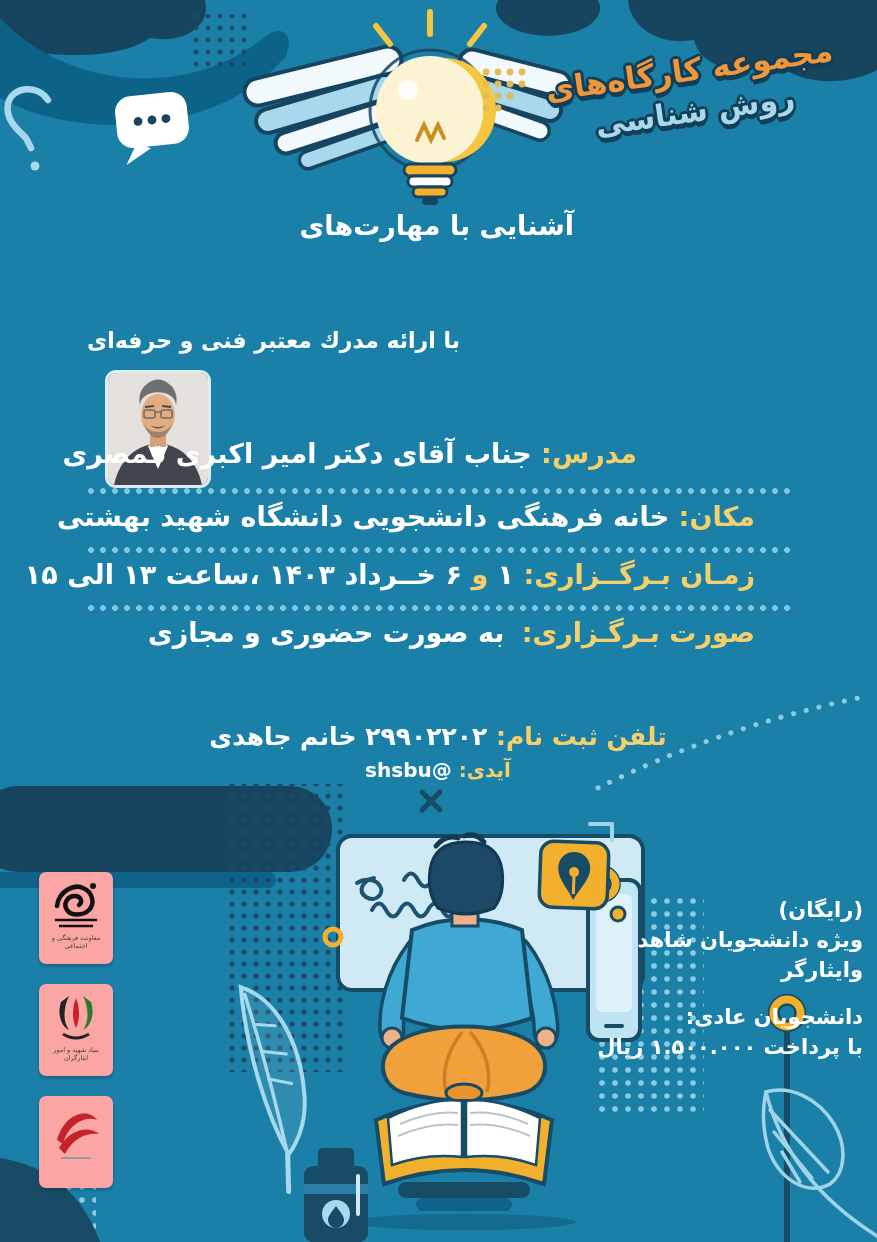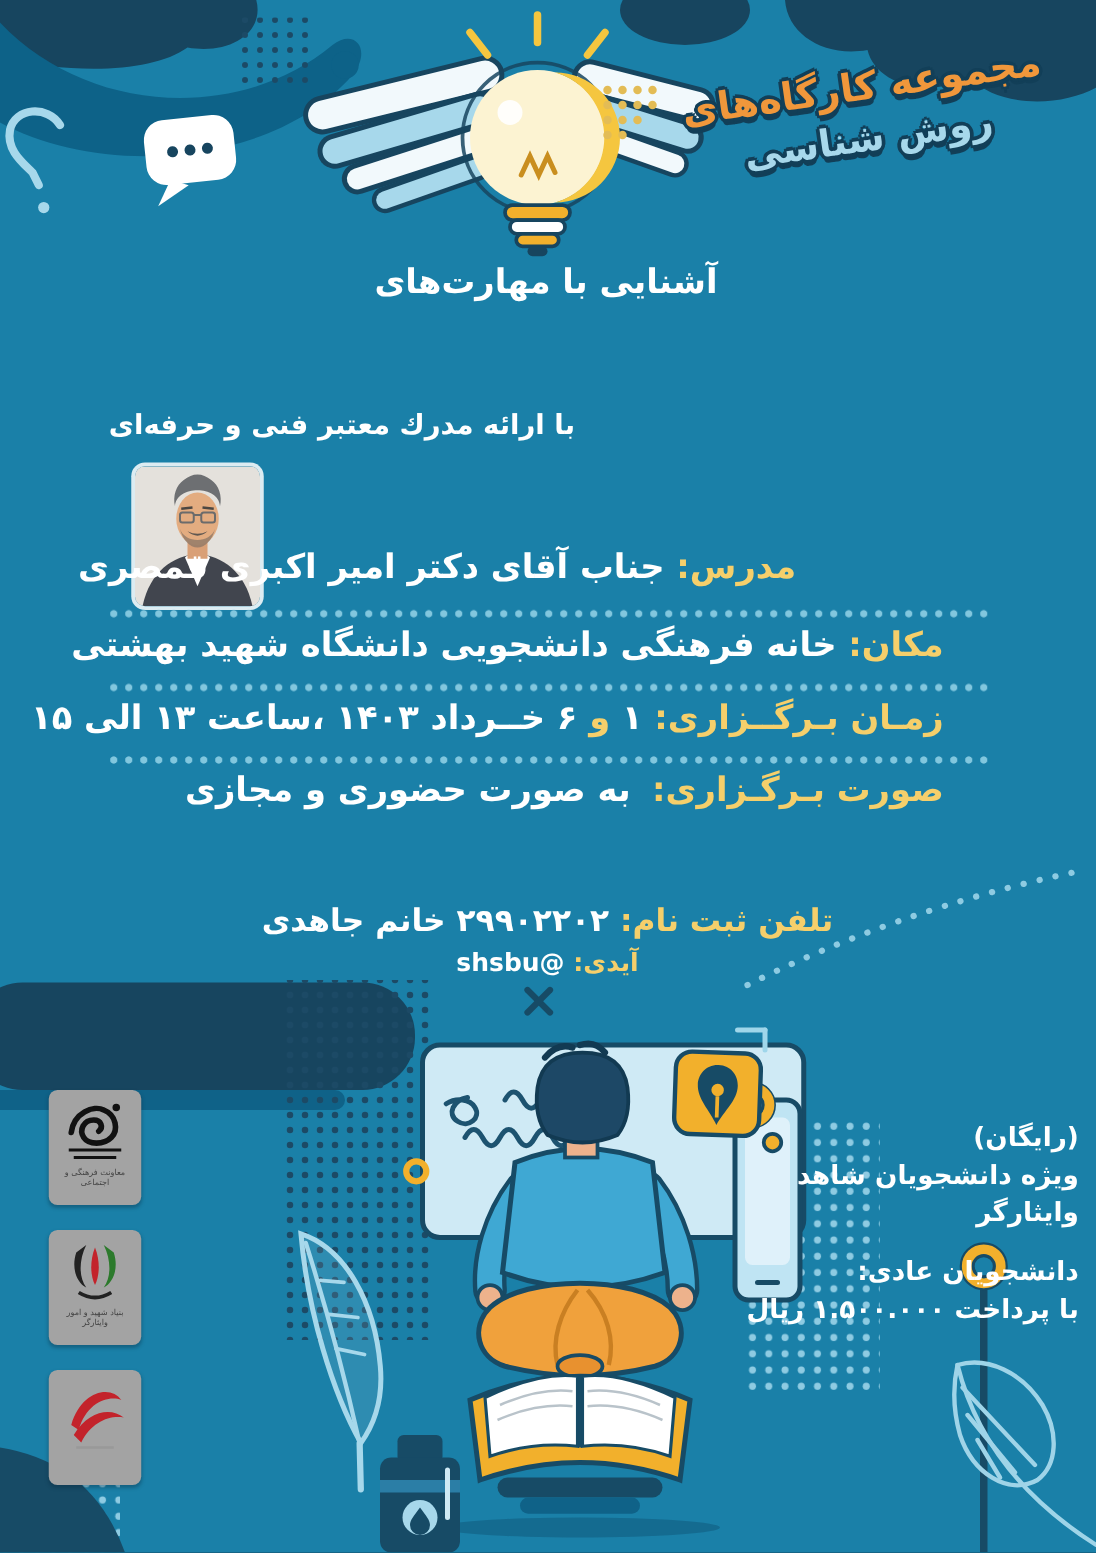--- a/index.html
+++ b/index.html
@@ -25,21 +25,21 @@
   .subtitle{position:absolute;top:328px;left:88px;width:372px;text-align:center;font-size:22px;
     font-weight:bold;color:#fff;z-index:6;white-space:nowrap;}
   .photo{position:absolute;top:373px;left:108px;width:100px;height:112px;border-radius:8px;
     overflow:hidden;z-index:6;box-shadow:0 0 0 3px rgba(255,255,255,.85);}
   .contact{position:absolute;top:722px;left:138px;width:600px;text-align:center;z-index:6;font-weight:bold;}
   .contact .line{font-size:20px;margin-bottom:7px;white-space:nowrap;}
   .fees{position:absolute;top:896px;right:14px;width:276px;z-index:6;font-weight:bold;font-size:21px;
     color:#fff;text-align:right;line-height:1.42;}
   .fees .gap{height:18px;}
   .logos{position:absolute;left:39px;top:872px;width:76px;z-index:6;}
-  .logo-box{width:74px;height:92px;background:#a3a3a3;border-radius:7px;margin-bottom:20px;
+  .logo-box{width:74px;height:92px;background:#fca5a5;border-radius:7px;margin-bottom:20px;
     box-shadow:0 2px 3px rgba(10,40,60,.35);display:flex;flex-direction:column;align-items:center;
     justify-content:flex-start;padding-top:4px;box-sizing:border-box;}
   .logo-caption{font-size:6.5px;color:#444;text-align:center;direction:rtl;line-height:1.25;margin-top:2px;width:66px;}
   svg{display:block;}
 </style>
 </head>
 <body>
 
 <div class="poster">
 
@@ -348,21 +348,21 @@
       </svg>
       <div class="logo-caption">معاونت فرهنگی و اجتماعی</div>
     </div>
     <div class="logo-box">
       <svg width="54" height="56" viewBox="0 0 54 56">
         <path d="M20 8 C14 20 14 34 20 42 C12 38 8 26 12 14 Z" fill="#222222"></path>
         <path d="M27 10 C23 20 23 32 27 40 C31 32 31 20 27 10 Z" fill="#c3232b"></path>
         <path d="M34 8 C40 20 40 34 34 42 C42 38 46 26 42 14 Z" fill="#2c7a2c"></path>
         <path d="M14 46 Q27 54 40 46" fill="none" stroke="#222222" stroke-width="3"></path>
       </svg>
-      <div class="logo-caption">بنیاد شهید و امور وایثارگر</div>
+      <div class="logo-caption">بنیاد شهید و امور ایثارگران</div>
     </div>
     <div class="logo-box">
       <svg width="54" height="62" viewBox="0 0 54 62">
         <path d="M8 40 C16 12 40 8 48 20 C38 16 20 22 14 44 Z" fill="#c3232b"></path>
         <path d="M10 48 C22 28 40 26 50 34 C38 32 24 38 16 54 Z" fill="#c3232b"></path>
         <line x1="12" y1="58" x2="42" y2="58" stroke="#999999" stroke-width="2"></line>
       </svg>
       <div class="logo-caption"></div>
     </div>
   </div>

